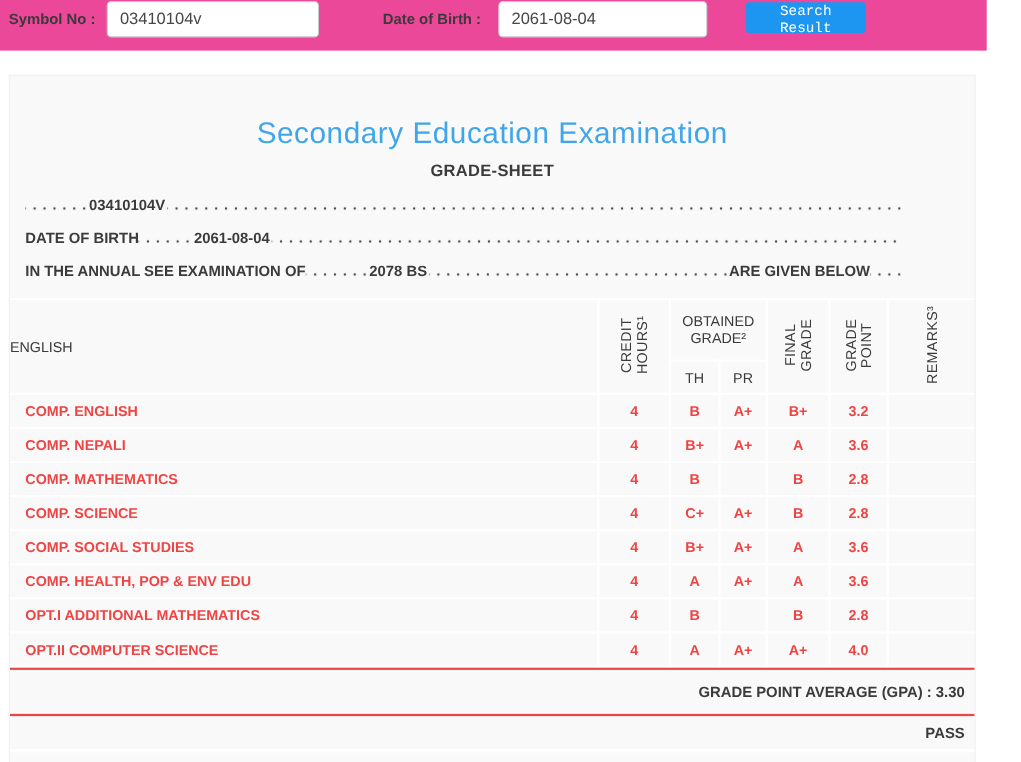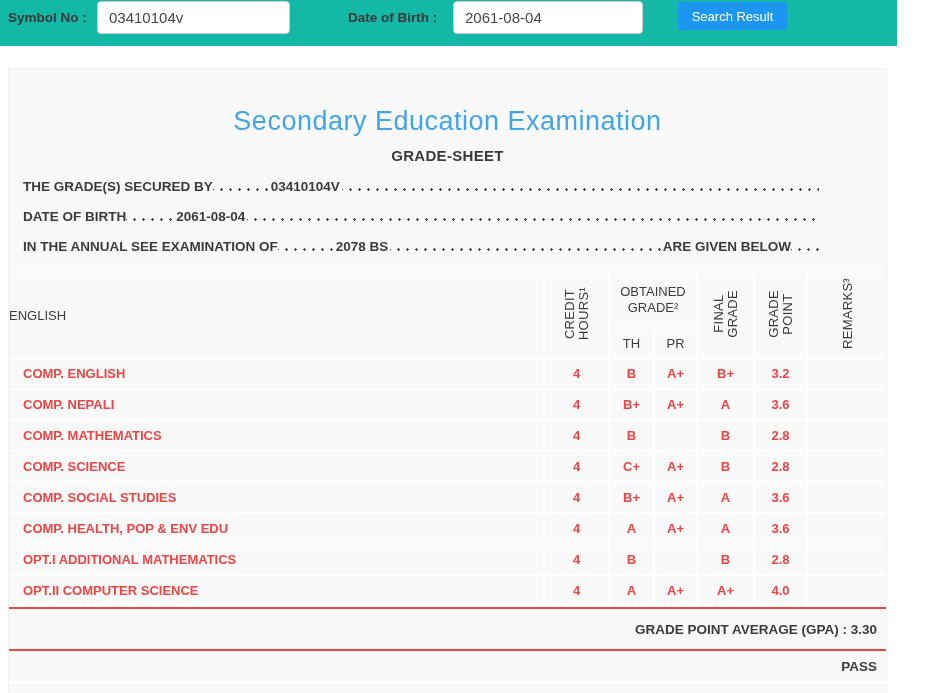--- a/index.html
+++ b/index.html
@@ -4,35 +4,35 @@
 <style>
   * { box-sizing: border-box; }
   html,body { margin:0; padding:0; }
   body {
     width:928px; height:693px; position:relative; overflow:hidden;
     background:#ffffff; color:#3b3b3b;
     font-family:"Liberation Sans", sans-serif;
   }
 
   
-  .topbar { position:absolute; top:0; left:0; width:897px; height:46px; background:#14b8a6; }
+  .topbar { position:absolute; top:0; left:0; width:897px; height:46px; background:#ec4899; }
   .topbar .lbl { position:absolute; top:10px; font-size:13.5px; font-weight:bold; color:#3a3a3a; }
   .lbl-symbol { left:8px; }
   .lbl-dob    { left:348px; }
   input.txt {
     position:absolute; top:1px; height:33px; border:1px solid #cccccc; border-radius:4px;
     padding:0 11px; font-size:15px; color:#474747; background:#ffffff;
     font-family:"Liberation Sans", sans-serif; outline:none;
   }
   #symbol-input { left:97px;  width:193px; }
   #dob-input    { left:453px; width:190px; }
   .search-btn {
     position:absolute; left:678px; top:2px; width:109px; height:28px;
     background:#1d96f2; color:#ffffff; border:none; border-radius:3px;
-    font-size:13px; font-family:Liberation Sans, sans-serif; cursor:pointer;
+    font-size:13px; font-family:Liberation Mono, monospace; cursor:pointer;
   }
 
   
   .card {
     position:absolute; top:68px; left:8px; width:879px; height:625px;
     background:#f9f9f9; border:1px solid #f1f1f1; border-bottom:none; overflow:hidden;
   }
   .sheet-title {
     margin:36px 0 0; text-align:center; font-size:27px; line-height:32px;
     font-weight:400; color:#41a6e9; letter-spacing:0.5px;
@@ -100,21 +100,20 @@
   <button class="search-btn">Search Result</button>
 </div>
 
 <div class="card">
 
   <h1 class="sheet-title">Secondary Education Examination</h1>
   <h2 class="sheet-subtitle">GRADE-SHEET</h2>
 
   <div class="statements">
     <div class="stline">
-      <span>THE GRADE(S) SECURED BY</span>
       <span class="dots d-fixed-lg"></span>
       <span class="val">03410104V</span>
       <span class="dots d-fill"></span>
     </div>
     <div class="stline">
       <span>DATE OF BIRTH</span>
       <span class="dots d-fixed-md"></span>
       <span class="val">2061-08-04</span>
       <span class="dots d-fill"></span>
     </div>

